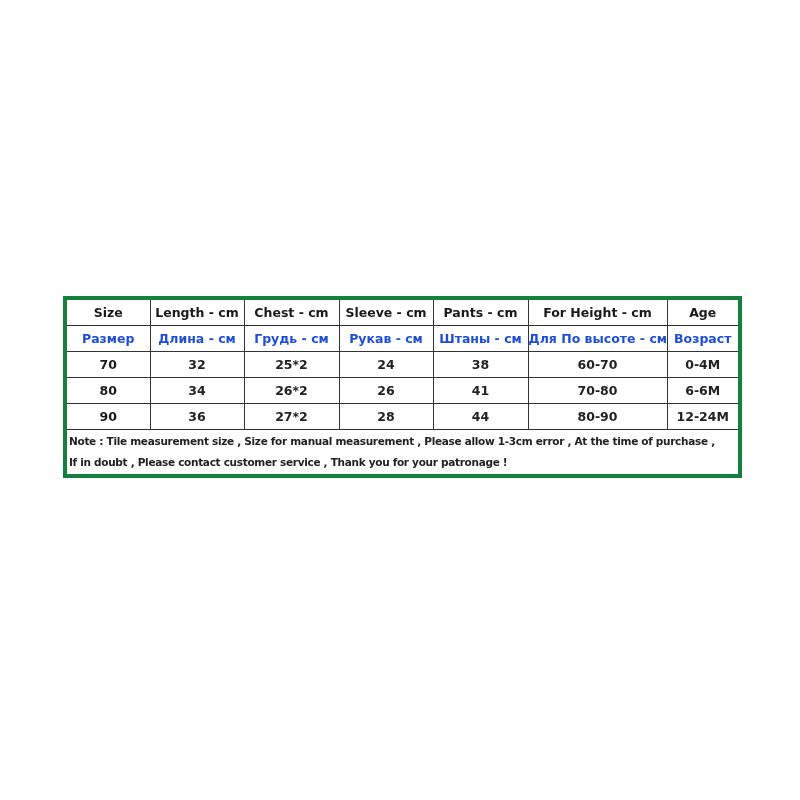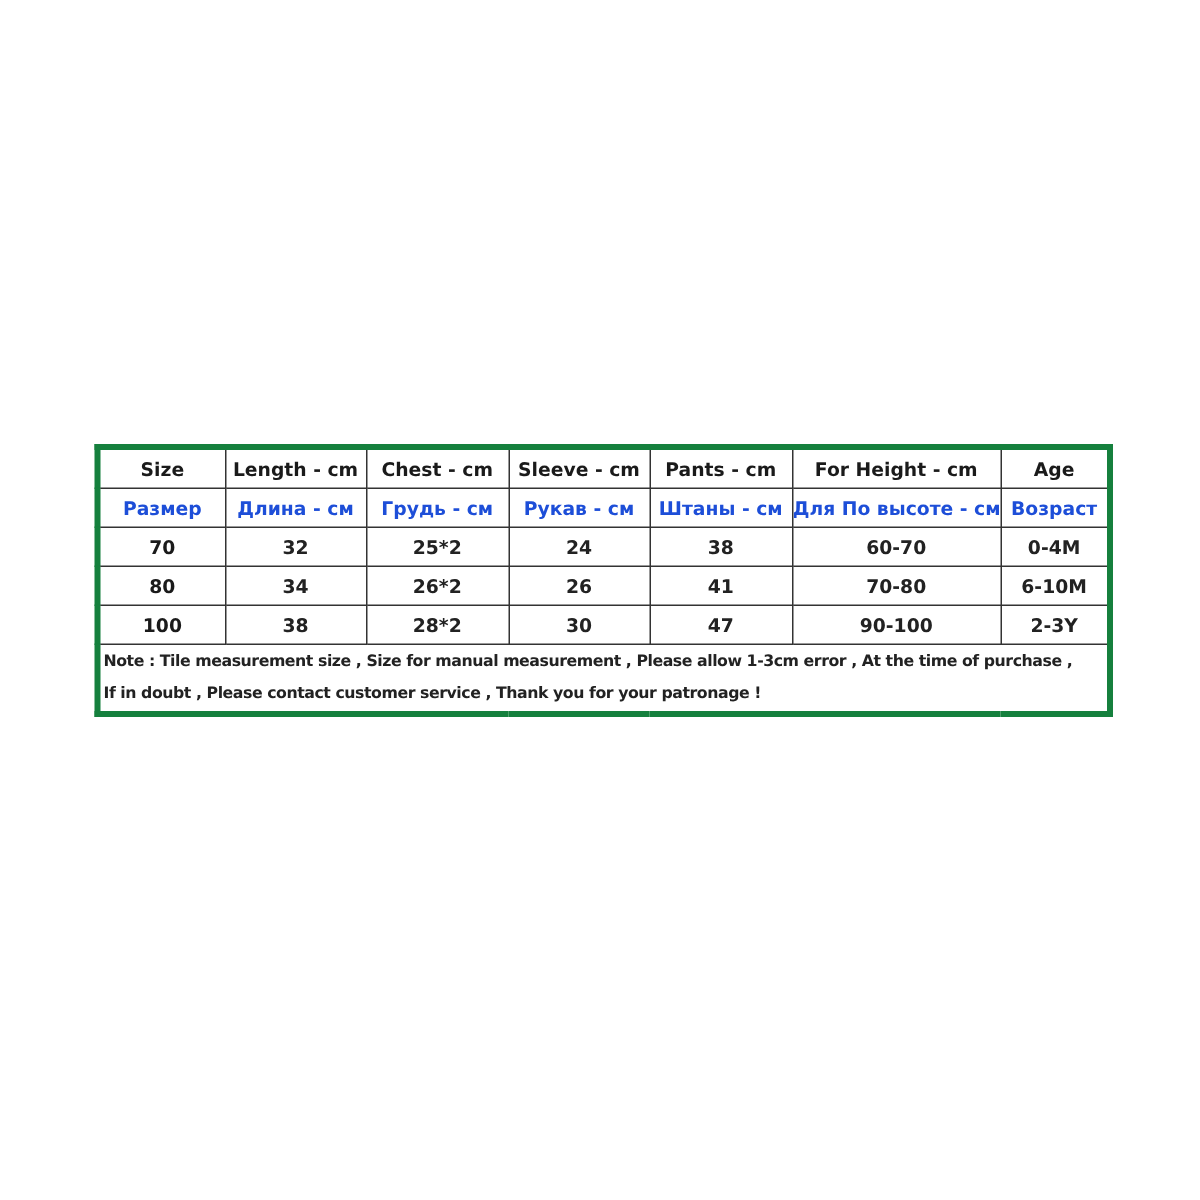--- a/index.html
+++ b/index.html
@@ -100,28 +100,28 @@
       <td>60-70</td>
       <td>0-4M</td>
     </tr>
     <tr>
       <td class="size-cell">80</td>
       <td>34</td>
       <td>26*2</td>
       <td>26</td>
       <td>41</td>
       <td>70-80</td>
-      <td>6-10M</td>
+      <td>6-6M</td>
     </tr>
     <tr>
-      <td class="size-cell">100</td>
-      <td>38</td>
-      <td>28*2</td>
-      <td>30</td>
-      <td>47</td>
-      <td>90-100</td>
-      <td>2-3Y</td>
+      <td class="size-cell">90</td>
+      <td>36</td>
+      <td>27*2</td>
+      <td>28</td>
+      <td>44</td>
+      <td>80-90</td>
+      <td>12-24M</td>
     </tr>
     <tr>
       <td class="note-cell" colspan="7">Note : Tile measurement size , Size for manual measurement , Please allow 1-3cm error , At the time of purchase , If in doubt , Please contact customer service , Thank you for your patronage !</td>
     </tr>
   </tbody>
 </table>
 
 </body></html>

